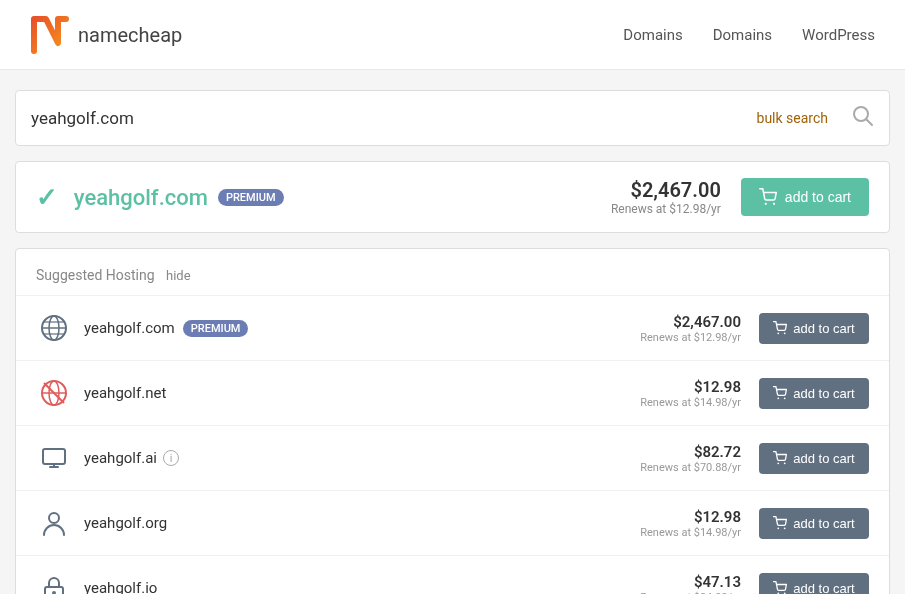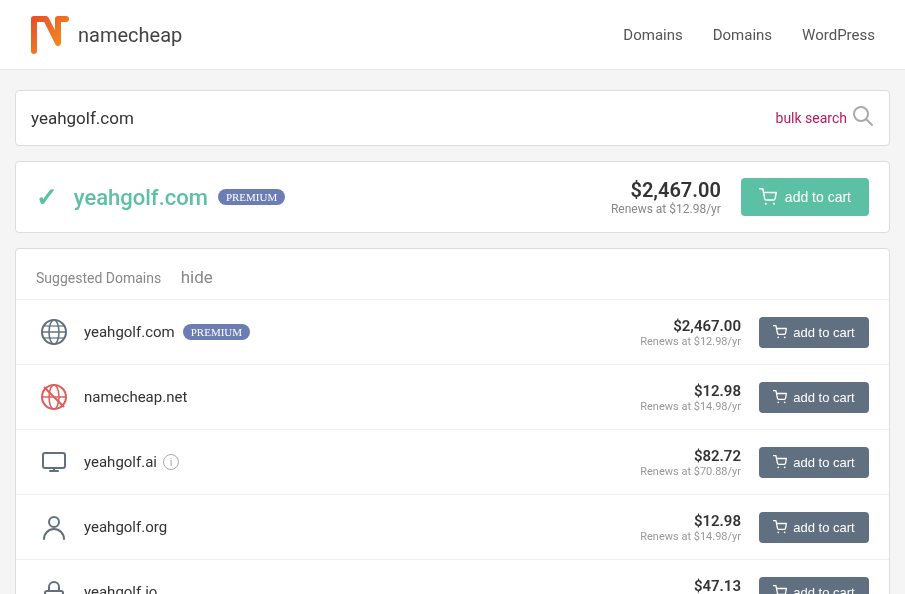--- a/index.html
+++ b/index.html
@@ -58,24 +58,24 @@
       padding: 0 15px;
       height: 56px;
       margin-bottom: 15px;
     }
     .search-input-text {
       flex: 1;
       font-size: 17px;
       color: #333;
     }
     .bulk-search-link {
-      color: #be185d;
+      color: #a16207;
       font-size: 14px;
       cursor: pointer;
-      margin-right: 5px;
+      margin-right: 24px;
     }
     .search-icon-btn {
       cursor: pointer;
       color: #aaa;
       font-size: 20px;
     }
 
     
     .featured-result {
       background: #fff;
@@ -98,21 +98,20 @@
       font-weight: 500;
     }
     .premium-badge {
       background: #6b7db3;
       color: #fff;
       font-size: 11px;
       padding: 2px 8px;
       border-radius: 10px;
       margin-left: 10px;
       font-weight: 500;
-      font-family: Liberation Serif, serif;
     }
     .featured-price-area {
       margin-left: auto;
       text-align: right;
       margin-right: 20px;
     }
     .featured-price {
       font-size: 20px;
       font-weight: 600;
       color: #333;
@@ -143,23 +142,23 @@
       padding: 0;
     }
     .suggested-header {
       padding: 18px 20px 12px;
       font-size: 14px;
       color: #888;
       border-bottom: 1px solid #f0f0f0;
     }
     .suggested-header .hide-link {
       color: #888;
-      margin-left: 16px;
-      cursor: pointer;
-      font-size: 17px;
+      margin-left: 8px;
+      cursor: pointer;
+      font-size: 13px;
     }
 
     .domain-row {
       display: flex;
       align-items: center;
       padding: 14px 20px;
       border-bottom: 1px solid #f0f0f0;
     }
     .domain-row:last-child { border-bottom: none; }
 
@@ -273,21 +272,21 @@
         <circle cx="9" cy="21" r="1.5" fill="white"></circle>
         <circle cx="20" cy="21" r="1.5" fill="white"></circle>
         <path d="M1 1h4l2.68 13.39a2 2 0 0 0 2 1.61h9.72a2 2 0 0 0 2-1.61L23 6H6" stroke="white" stroke-width="2" stroke-linecap="round" stroke-linejoin="round" fill="none"></path>
       </svg>
       <span>add to cart</span>
     </button>
   </div>
 
   <div class="suggested-section">
     <div class="suggested-header">
-      <span>Suggested Domains</span>
+      <span>Suggested Hosting</span>
       <span class="hide-link">hide</span>
     </div>
 
     <div class="domain-row">
       <div class="domain-icon">
         <svg viewBox="0 0 28 28" fill="none" xmlns="http://www.w3.org/2000/svg">
           <circle cx="14" cy="14" r="12" stroke="#607080" stroke-width="2"></circle>
           <ellipse cx="14" cy="14" rx="5" ry="12" stroke="#607080" stroke-width="1.5"></ellipse>
           <line x1="2" y1="14" x2="26" y2="14" stroke="#607080" stroke-width="1.5"></line>
           <line x1="4" y1="8" x2="24" y2="8" stroke="#607080" stroke-width="1.2"></line>
@@ -312,21 +311,21 @@
 
     <div class="domain-row">
       <div class="domain-icon">
         <svg viewBox="0 0 28 28" fill="none" xmlns="http://www.w3.org/2000/svg">
           <circle cx="14" cy="14" r="12" stroke="#e05c5c" stroke-width="2"></circle>
           <line x1="4" y1="4" x2="24" y2="24" stroke="#e05c5c" stroke-width="2"></line>
           <ellipse cx="14" cy="14" rx="5" ry="12" stroke="#e05c5c" stroke-width="1.5"></ellipse>
           <line x1="2" y1="14" x2="26" y2="14" stroke="#e05c5c" stroke-width="1.5"></line>
         </svg>
       </div>
-      <span class="domain-name-text">namecheap.net</span>
+      <span class="domain-name-text">yeahgolf.net</span>
       <div class="price-area">
         <div class="price-main">$12.98</div>
         <div class="price-renews">Renews at $14.98/yr</div>
       </div>
       <button class="add-to-cart-btn">
         <svg width="14" height="14" viewBox="0 0 24 24" fill="none" xmlns="http://www.w3.org/2000/svg">
           <circle cx="9" cy="21" r="1.5" fill="white"></circle>
           <circle cx="20" cy="21" r="1.5" fill="white"></circle>
           <path d="M1 1h4l2.68 13.39a2 2 0 0 0 2 1.61h9.72a2 2 0 0 0 2-1.61L23 6H6" stroke="white" stroke-width="2.2" stroke-linecap="round" stroke-linejoin="round" fill="none"></path>
         </svg>

